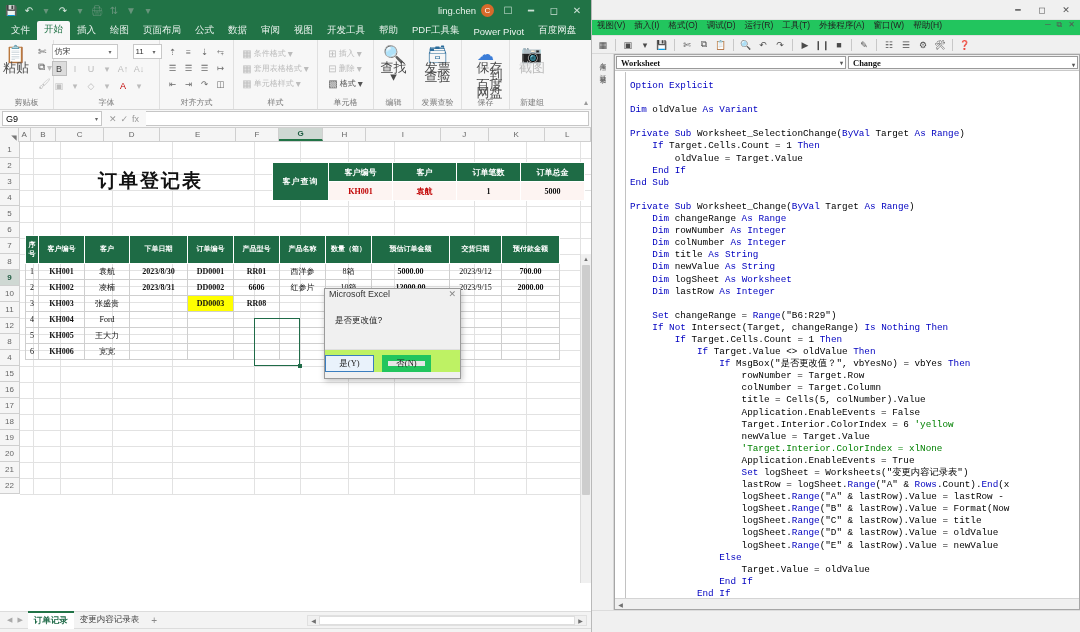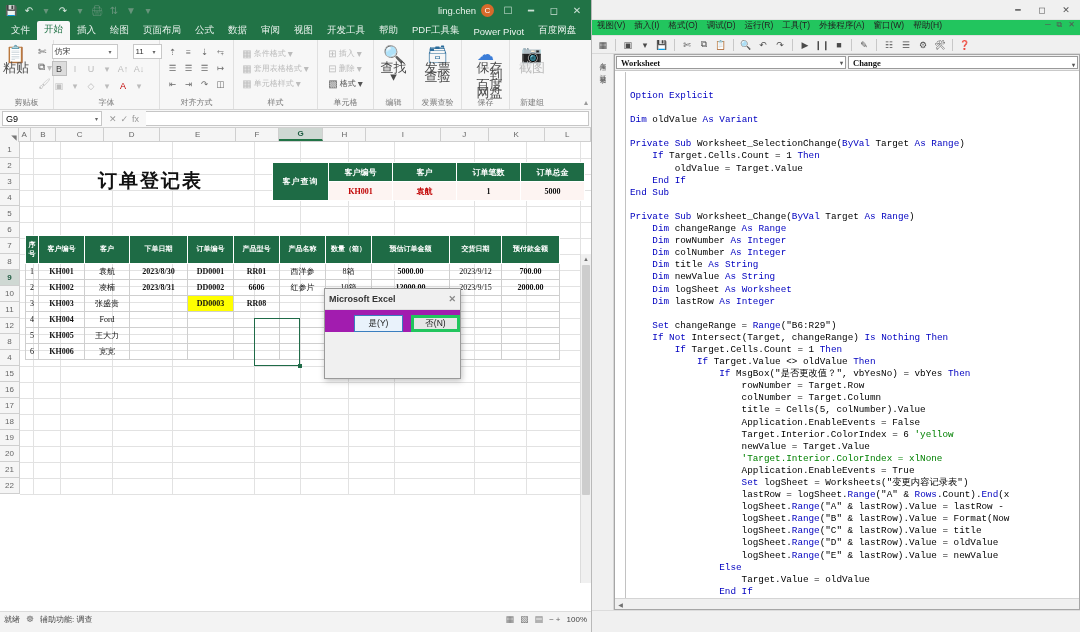--- a/index.html
+++ b/index.html
@@ -201,35 +201,34 @@
     width: 4px; height: 4px; background: #1f6b48;
   }
 
   
   .msgbox {
     position: absolute; left: 324px; top: 288px; width: 137px; height: 91px;
     background: #f0f0f0; border: 1px solid #9a9a9a;
     box-shadow: 1px 2px 6px rgba(0,0,0,.25); z-index: 30;
   }
   .mb-title {
-    height: 20px; display: flex; align-items: center;
+    height: 20px; display: flex; 
     padding: 0 4px; justify-content: space-between;
     background: #f0f0f0;
-    font-weight: bold;
   }
   .mb-title span.t { font-size: 9px; color: #333; }
   .mb-x { font-size: 9px; color: #888; }
   .mb-body { height: 40px; font-size: 8.5px; color: #222; padding: 6px 10px; }
   .mb-foot {
-    display: flex; gap: 8px; justify-content: flex-end;
-    border-top: 1px solid #dfdfdf; padding-top: 5px; background: #a21caf;
+    display: flex; gap: 8px; justify-content: flex-start;
+    border-top: 1px solid #dfdfdf; padding-top: 5px; background: #bef264; font-family: Liberation Serif, serif;
   }
   .mb-btn {
     width: 49px; height: 17px; font-size: 8.5px; color: #222;
-    background: #e6e6e6; border: 3px solid #22c55e;
+    background: #e6e6e6; border: 6px solid #22c55e;
     display: flex; align-items: center; justify-content: center;
   }
   .mb-btn.def { border: 1.5px solid #3a7ebf; background: #e9f2fb; }
 
   
   .xl-vscroll {
     position: absolute; right: 0; top: 126px; width: 11px; bottom: 28px;
     background: #f0f0f0; border-left: 1px solid #dcdcdc;
   }
   .sb-arrow {
@@ -318,21 +317,21 @@
   .vb-code {
     position: absolute; left: 0; right: 0; top: 17px; bottom: 11px;
     overflow: hidden; background: #fff; display: flex;
   }
   .code-margin {
     width: 11px; background: #fff; border-right: 1px solid #c2c2c2;
   }
   pre.code {
     flex: 1; font-family: "Liberation Mono", monospace;
     font-size: 9.3px; line-height: 12.1px; color: #000;
-    padding: 18px 0 0 4px; white-space: pre; overflow: hidden;
+    padding: 8px 0 0 4px; white-space: pre; overflow: hidden;
   }
   pre.code .kw { color: #0000c0; }
   pre.code .cm { color: #008000; }
   .vb-code-hs {
     position: absolute; left: 0; right: 0; bottom: 0; height: 11px;
     background: #f0f0f0; border-top: 1px solid #d4d4d4;
     display: flex; align-items: center;
   }
   .vb-left-rail {
     position: absolute; left: 0; top: 54px; width: 22px; bottom: 22px;
@@ -785,26 +784,41 @@
         <div class="sb-arrow">▲</div>
         <div class="sb-thumb" style="height:230px"></div>
       </div>
     </div>
 
     <div class="msgbox">
       <div class="mb-title">
         <span class="t">Microsoft Excel</span>
         <span class="mb-x">✕</span>
       </div>
+      <div class="mb-body">是否更改值?</div>
       <div class="mb-foot">
         <div class="mb-btn def">是(Y)</div>
         <div class="mb-btn">否(N)</div>
       </div>
     </div>
 
+    <div class="xl-sheetbar">
+      <div class="nav-arrows">
+        <span>◀</span>
+        <span>▶</span>
+      </div>
+      <div class="stab active">订单记录</div>
+      <div class="stab">变更内容记录表</div>
+      <div class="stab-add">+</div>
+      <div class="hscroll">
+        <div class="hs-arrow">◀</div>
+        <div class="hs-track"></div>
+        <div class="hs-arrow">▶</div>
+      </div>
+    </div>
 
     <div class="xl-statusbar">
       <span>就绪</span>
       <span class="vbtn">☸</span>
       <span>辅助功能: 调查</span>
       <div class="sbar-right">
         <span class="vbtn">▦</span>
         <span class="vbtn">▧</span>
         <span class="vbtn">▤</span>
         <div class="zoomsl">

